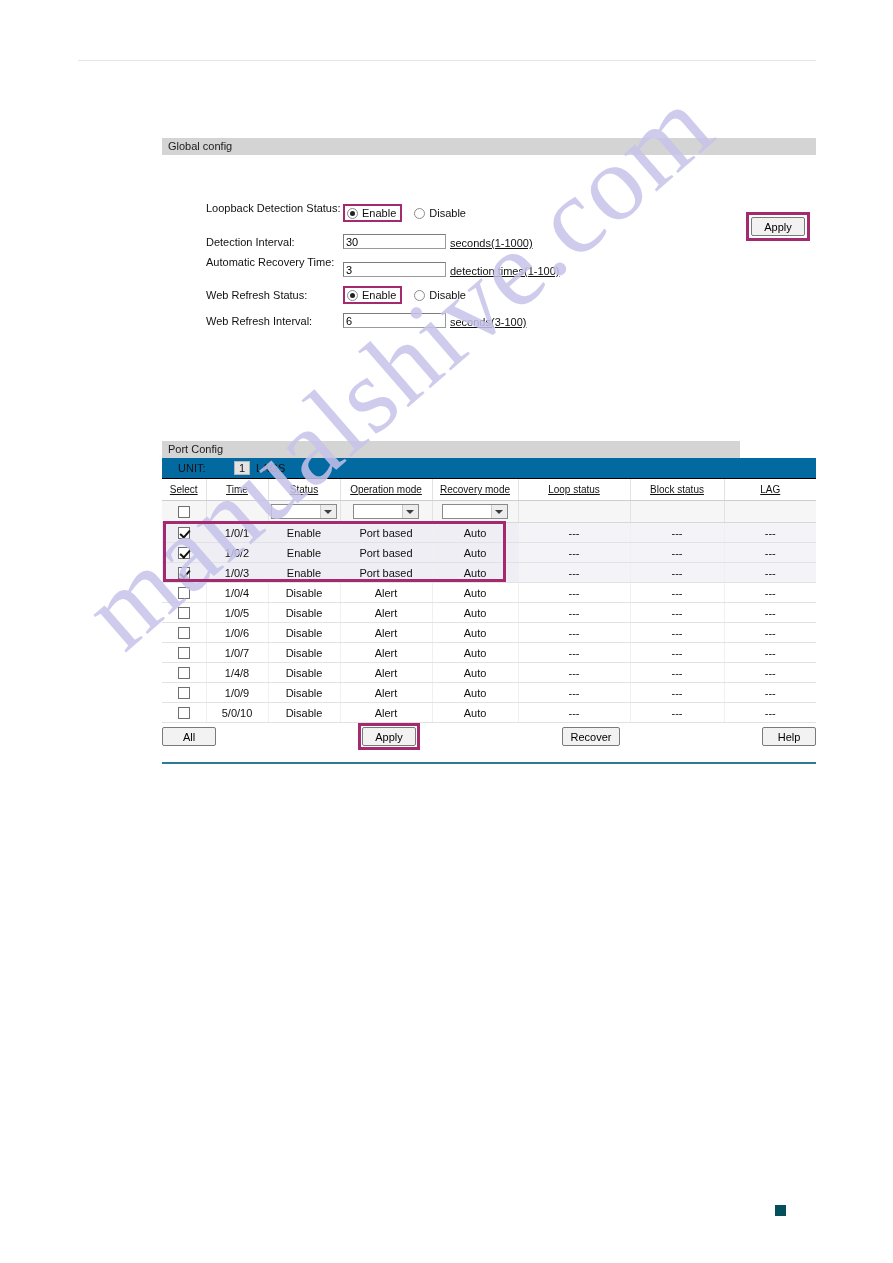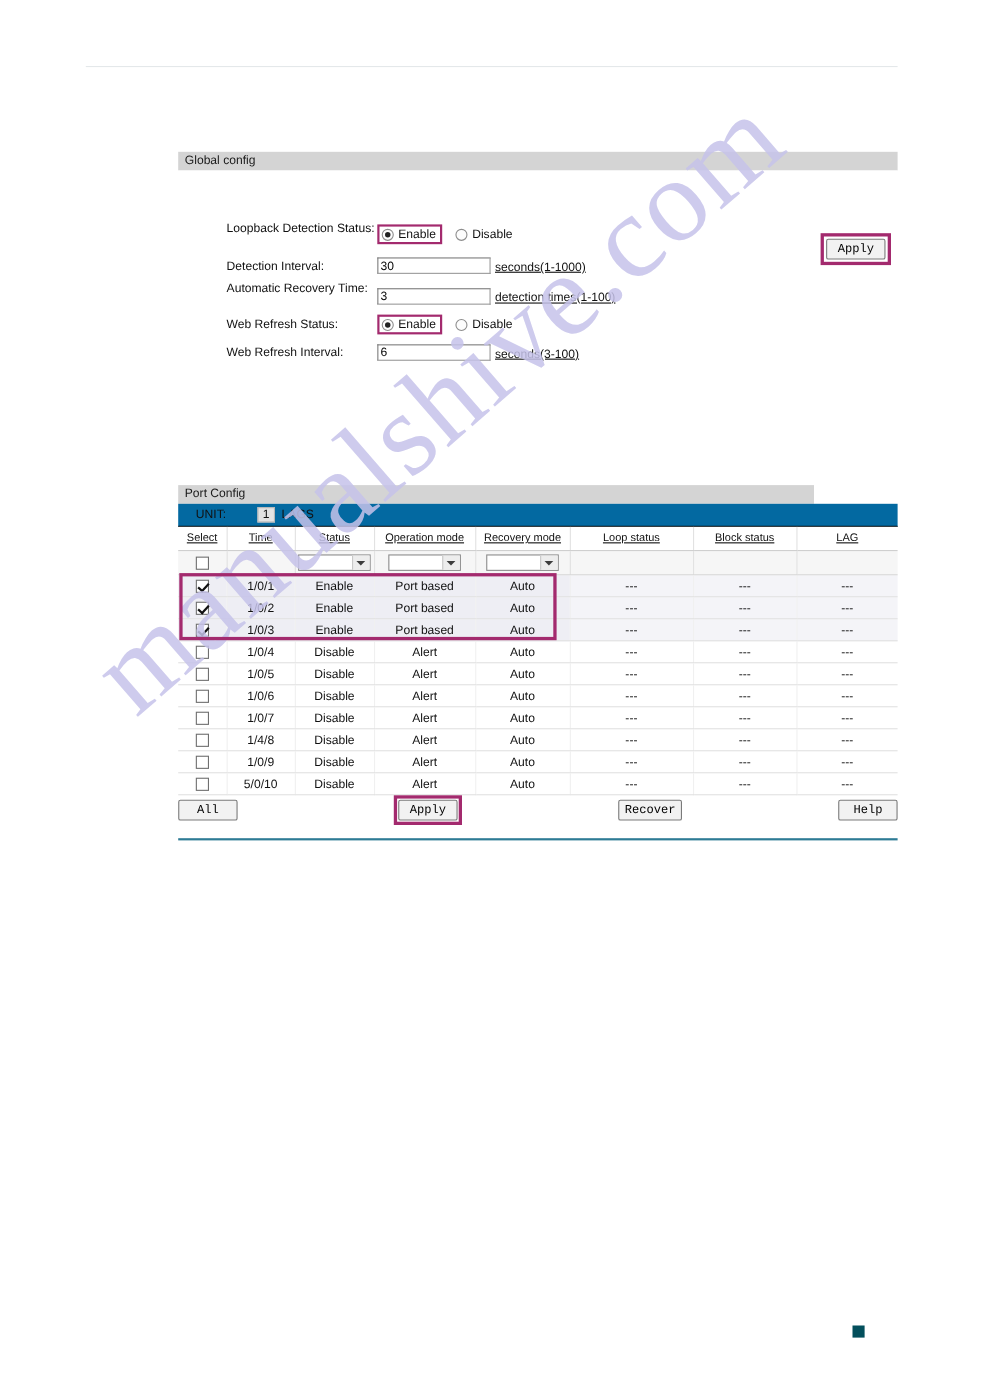--- a/index.html
+++ b/index.html
@@ -149,21 +149,21 @@
   .radio-spacer { width: 10px; display: inline-block; }
 
   
   #global-apply-wrap {
     position: absolute;
     left: 746px; top: 212px;
     border: 3px solid #a32a6e;
     padding: 2px;
   }
   button.btn {
-    font-family: Liberation Mono, monospace;
+    font-family: Liberation Sans, sans-serif;
     font-size: 11px;
     color: #000;
     background: #f2f2f2;
     border: 1px solid #7a7a7a;
     border-radius: 2px;
     padding: 2px 0;
     width: 54px;
     height: 19px;
     box-sizing: border-box;
     cursor: pointer;

